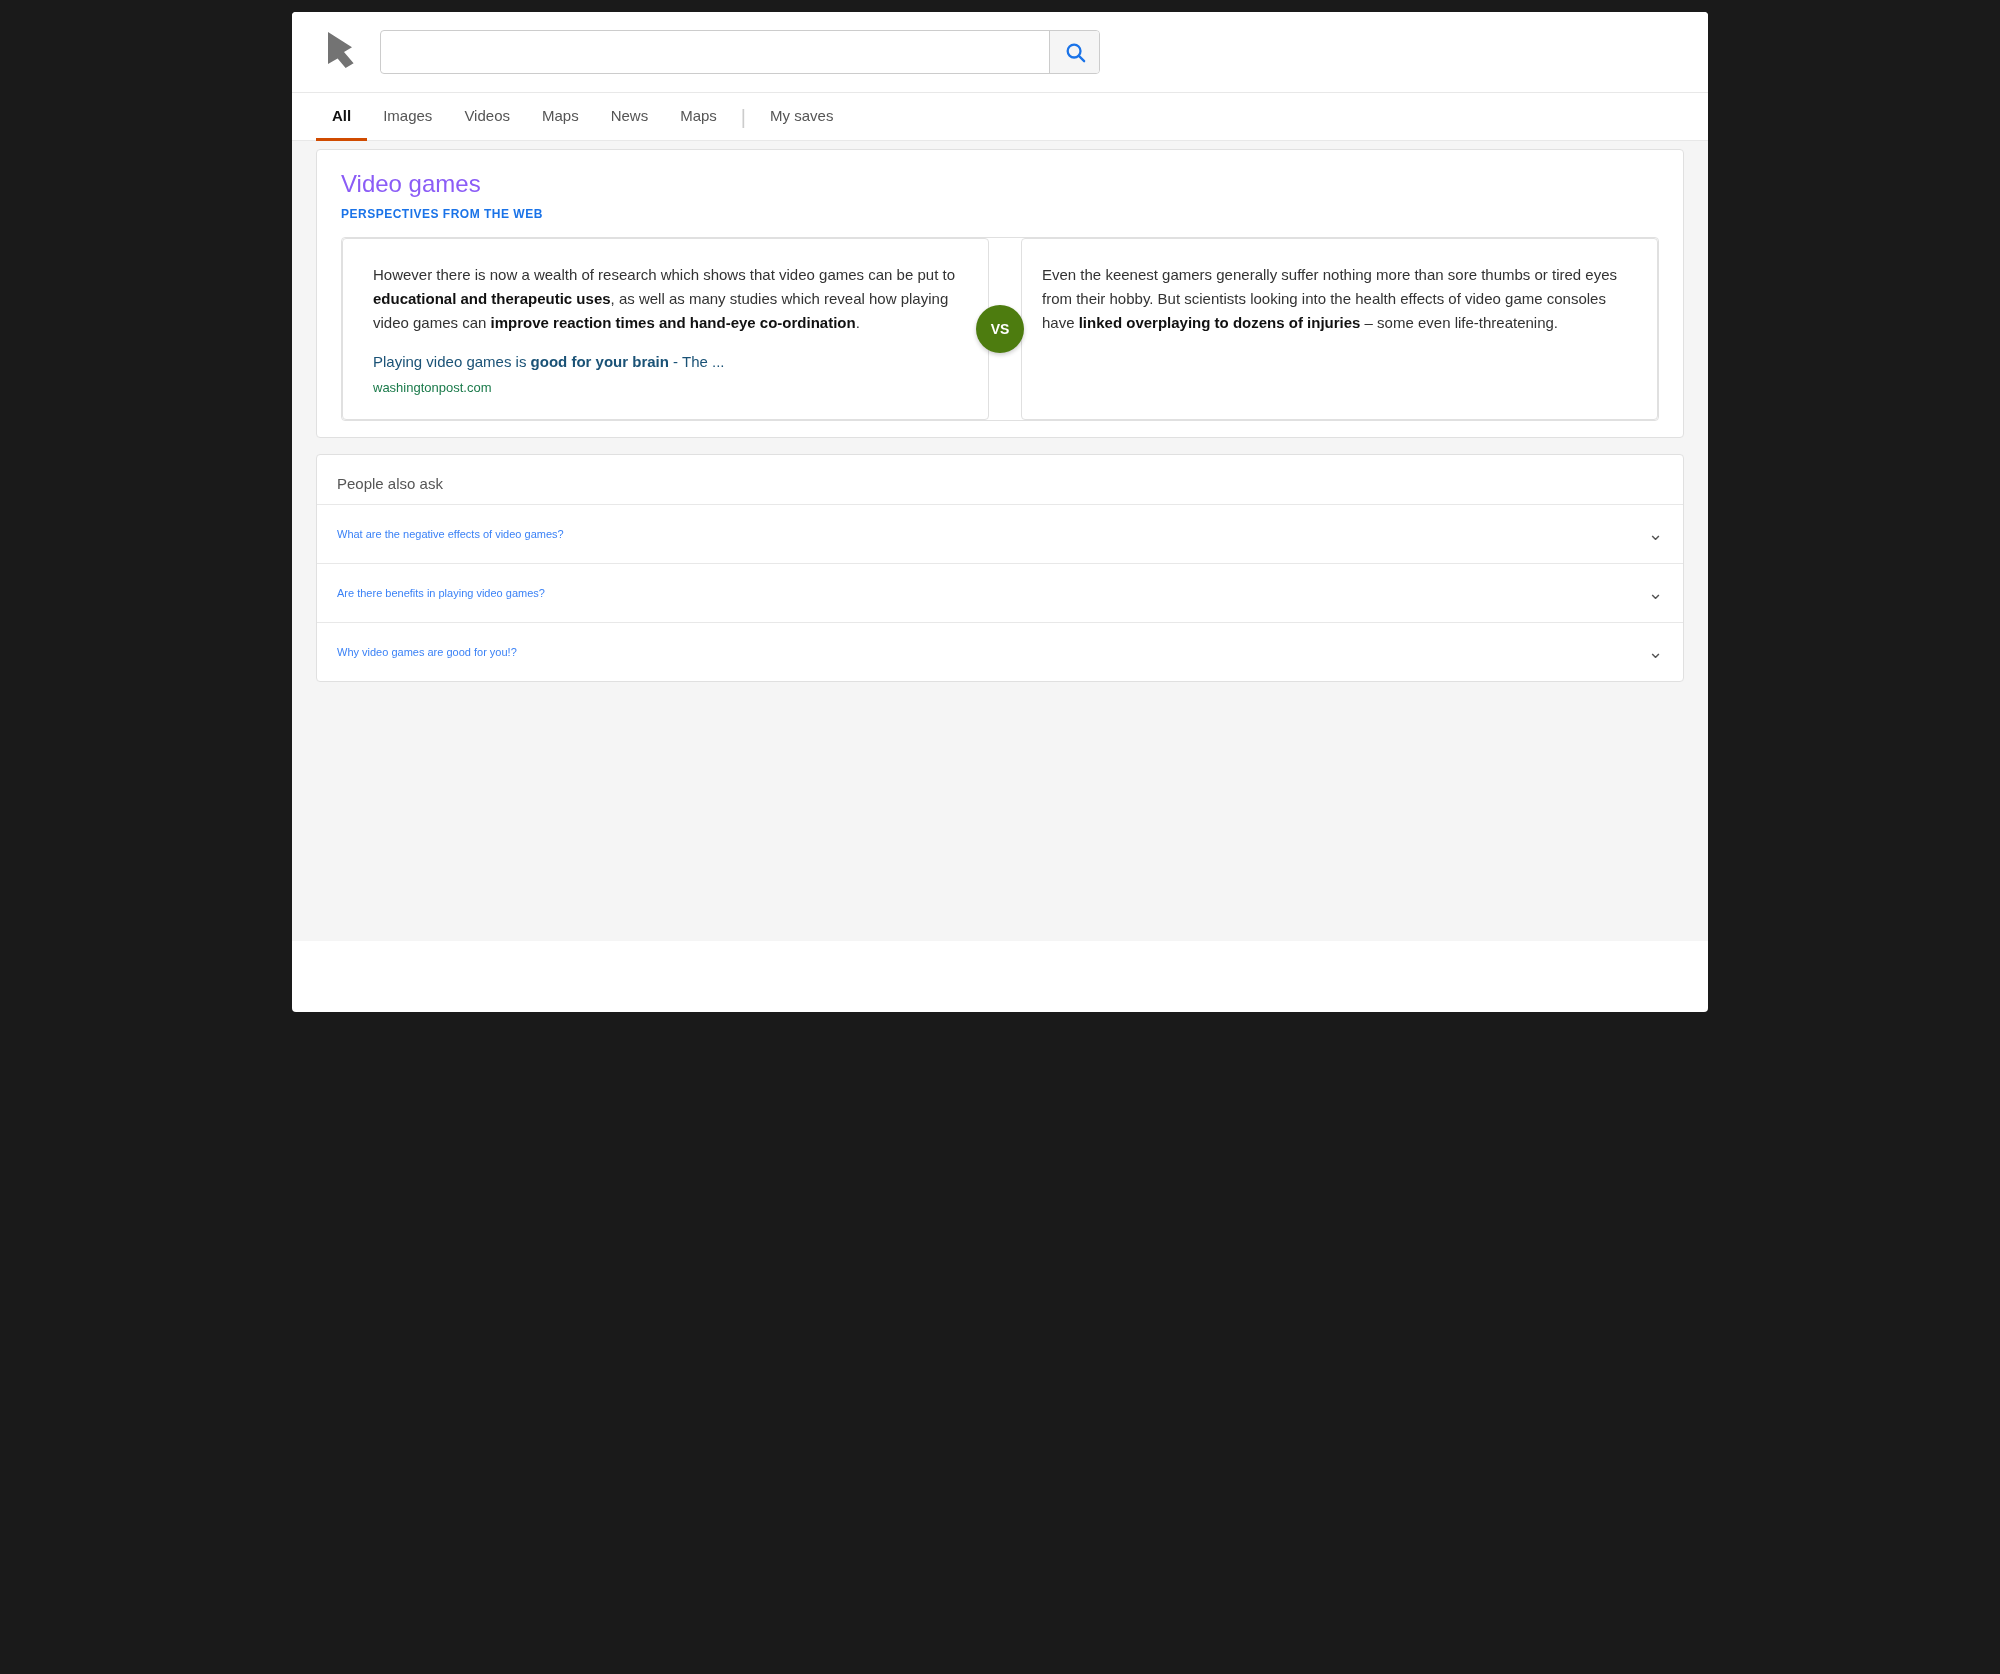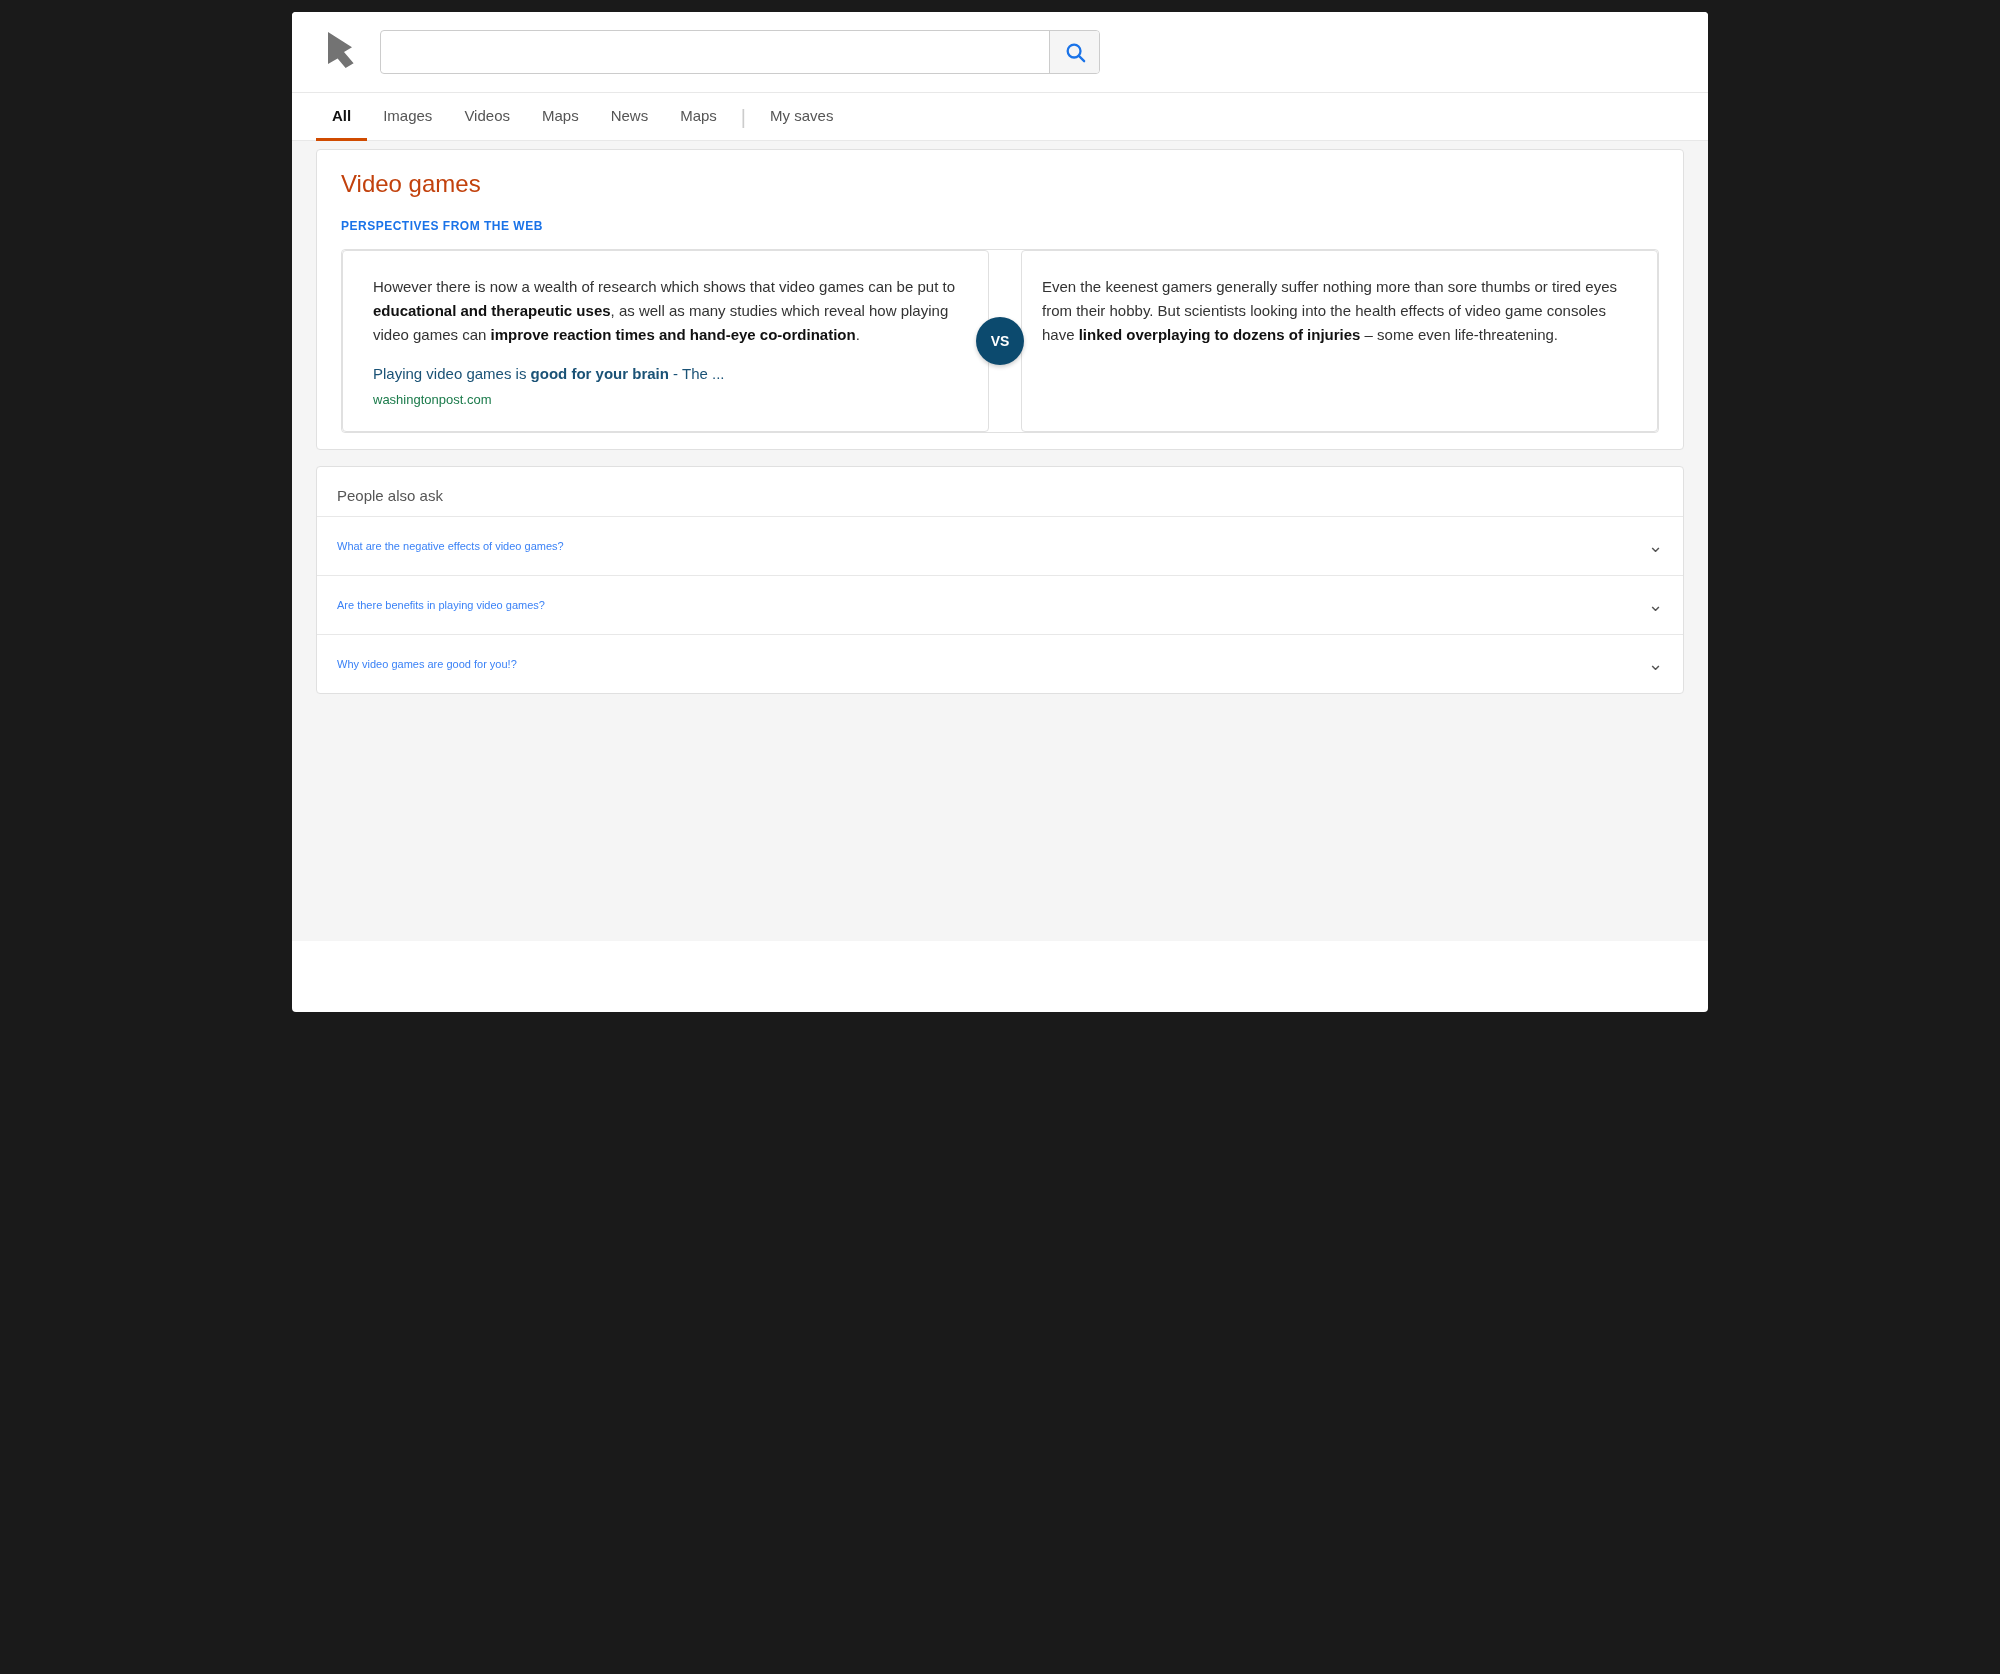--- a/index.html
+++ b/index.html
@@ -125,22 +125,22 @@
     .perspectives-card {
       background: #fff;
       border: 1px solid #e0e0e0;
       border-radius: 4px;
       padding: 20px 24px 16px 24px;
       margin-bottom: 16px;
     }
     .perspectives-title {
       font-size: 24px;
       font-weight: normal;
-      color: #c2410c;
-      margin-bottom: 21px;
+      color: #8b5cf6;
+      margin-bottom: 9px;
     }
     .perspectives-subtitle {
       font-size: 12px;
       font-weight: bold;
       color: #1a73e8;
       letter-spacing: 0.5px;
       text-transform: uppercase;
       margin-bottom: 16px;
     }
     .perspectives-panels {
@@ -162,21 +162,21 @@
       margin-right: 32px;
       padding-left: 30px;
     }
     .vs-badge {
       position: absolute;
       left: 50%;
       top: 50%;
       transform: translate(-50%, -50%);
       width: 48px;
       height: 48px;
-      background: #0c4a6e;
+      background: #4d7c0f;
       border-radius: 50%;
       display: flex;
       align-items: center;
       justify-content: center;
       color: #fff;
       font-weight: bold;
       font-size: 14px;
       z-index: 10;
       box-shadow: 0 2px 4px rgba(0,0,0,0.2);
     }

